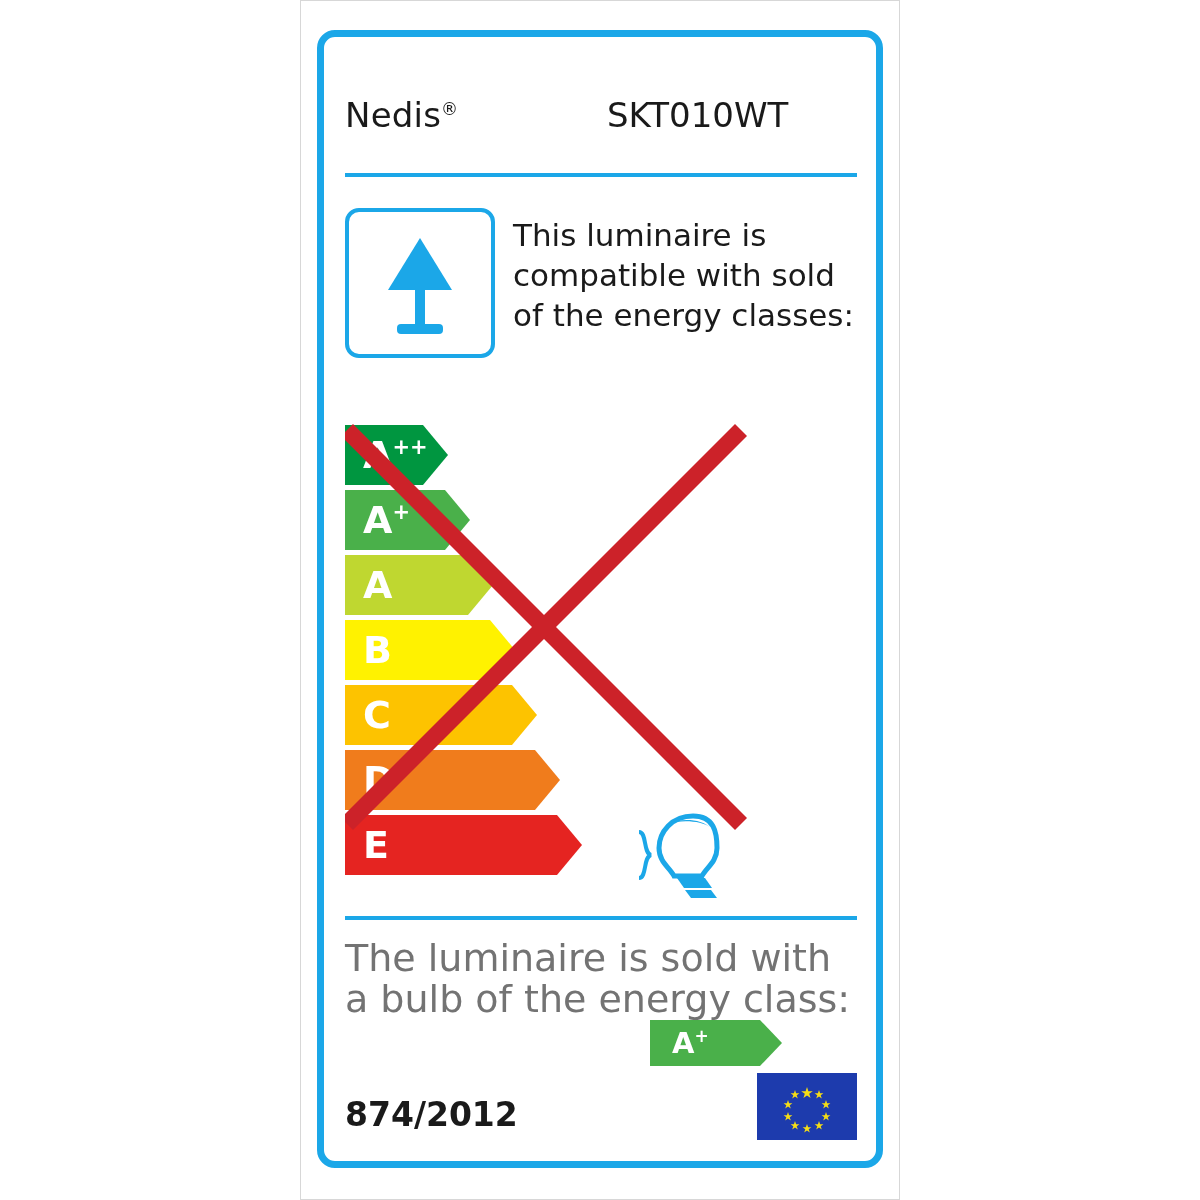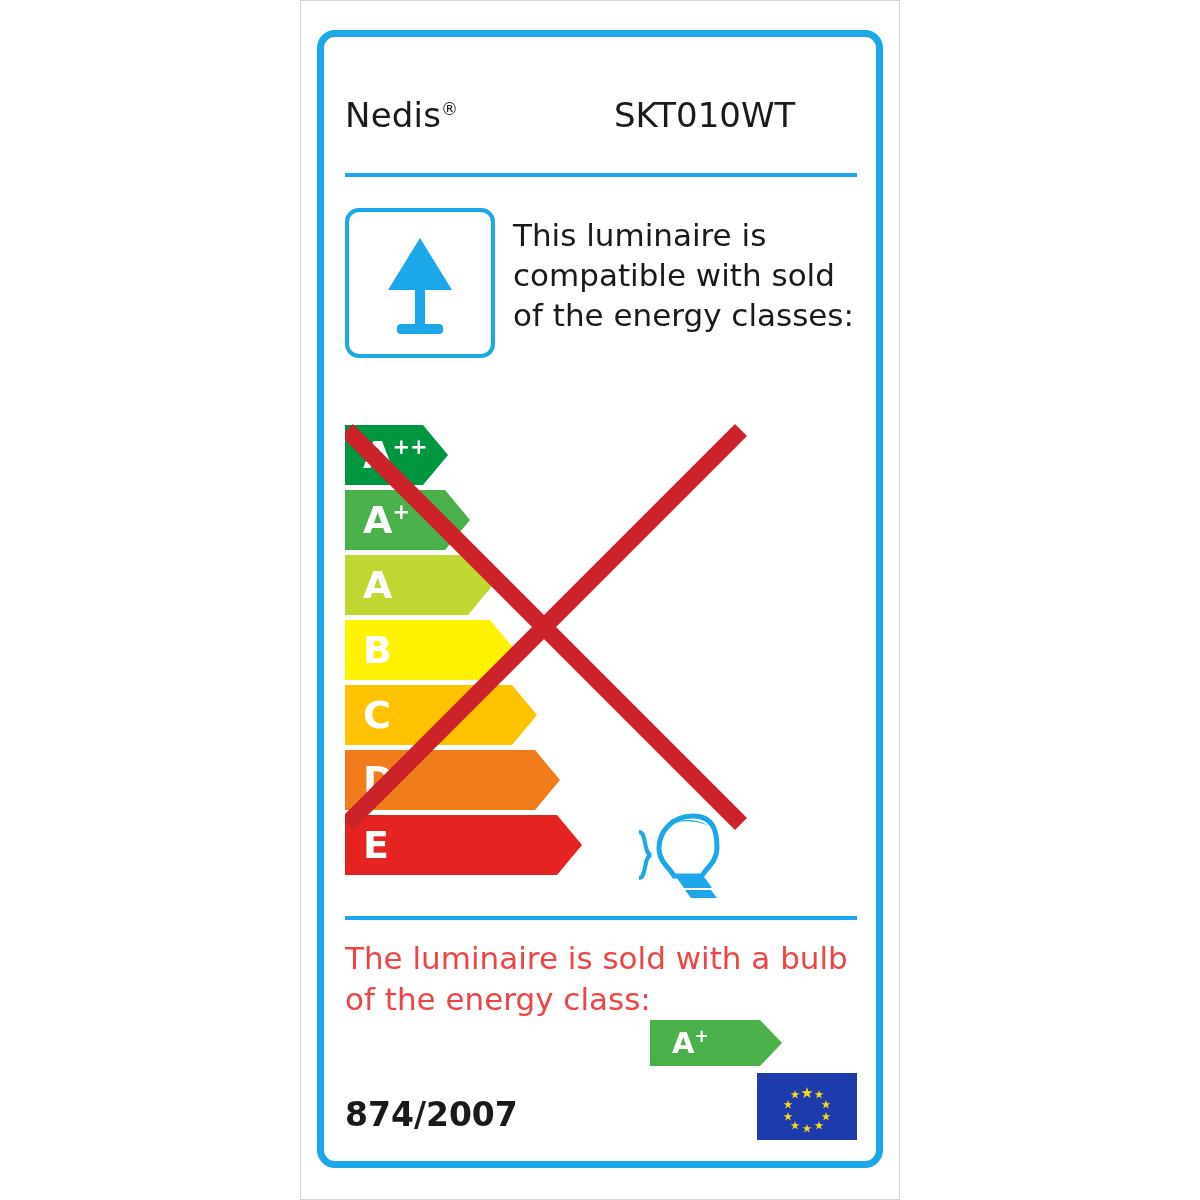--- a/index.html
+++ b/index.html
@@ -68,21 +68,20 @@
   .brand sup {
     font-size: 17px;
     vertical-align: super;
   }
   .model {
     position: absolute;
     left: 262px;
     top: 0;
     font-size: 34px;
     color: #1a1a1a;
-    margin-left: 7px;
   }
   .rule-top {
     position: absolute;
     left: 0;
     top: 113px;
     width: 512px;
     height: 4px;
     background: #1ba7e8;
   }
   
@@ -165,23 +164,23 @@
     top: 856px;
     width: 512px;
     height: 4px;
     background: #1ba7e8;
   }
   .sold-text {
     position: absolute;
     left: 0;
     top: 878px;
     width: 512px;
-    font-size: 31px;
+    font-size: 38px;
     line-height: 41px;
-    color: #ef4444;
+    color: #737373;
   }
   .sold-badge {
     position: absolute;
     left: 305px;
     top: 960px;
     width: 132px;
     height: 46px;
   }
   .sold-badge-label {
     position: absolute;
@@ -312,21 +311,21 @@
 
     <div class="sold-text">The luminaire is sold with a bulb of the energy class:</div>
 
     <div class="sold-badge">
       <svg width="132" height="46" viewBox="0 0 132 46" preserveAspectRatio="none">
         <polygon points="0,0 110,0 132,23 110,46 0,46" fill="#4ab04a"></polygon>
       </svg>
       <div class="sold-badge-label"><span>A</span><sup>+</sup></div>
     </div>
 
-    <div class="reg-no">874/2007</div>
+    <div class="reg-no">874/2012</div>
 
     <div class="eu-flag">
       <svg width="100" height="67" viewBox="0 0 100 67">
         <g fill="#f5dd16">
           <polygon points="50,14 51.4,18.2 55.8,18.2 52.2,20.8 53.6,25 50,22.4 46.4,25 47.8,20.8 44.2,18.2 48.6,18.2"></polygon>
           <polygon points="62,17 63.1,20.2 66.4,20.2 63.7,22.2 64.8,25.4 62,23.4 59.2,25.4 60.3,22.2 57.6,20.2 60.9,20.2"></polygon>
           <polygon points="38,17 39.1,20.2 42.4,20.2 39.7,22.2 40.8,25.4 38,23.4 35.2,25.4 36.3,22.2 33.6,20.2 36.9,20.2"></polygon>
           <polygon points="69,27 70.1,30.2 73.4,30.2 70.7,32.2 71.8,35.4 69,33.4 66.2,35.4 67.3,32.2 64.6,30.2 67.9,30.2"></polygon>
           <polygon points="31,27 32.1,30.2 35.4,30.2 32.7,32.2 33.8,35.4 31,33.4 28.2,35.4 29.3,32.2 26.6,30.2 29.9,30.2"></polygon>
           <polygon points="69,39 70.1,42.2 73.4,42.2 70.7,44.2 71.8,47.4 69,45.4 66.2,47.4 67.3,44.2 64.6,42.2 67.9,42.2"></polygon>

